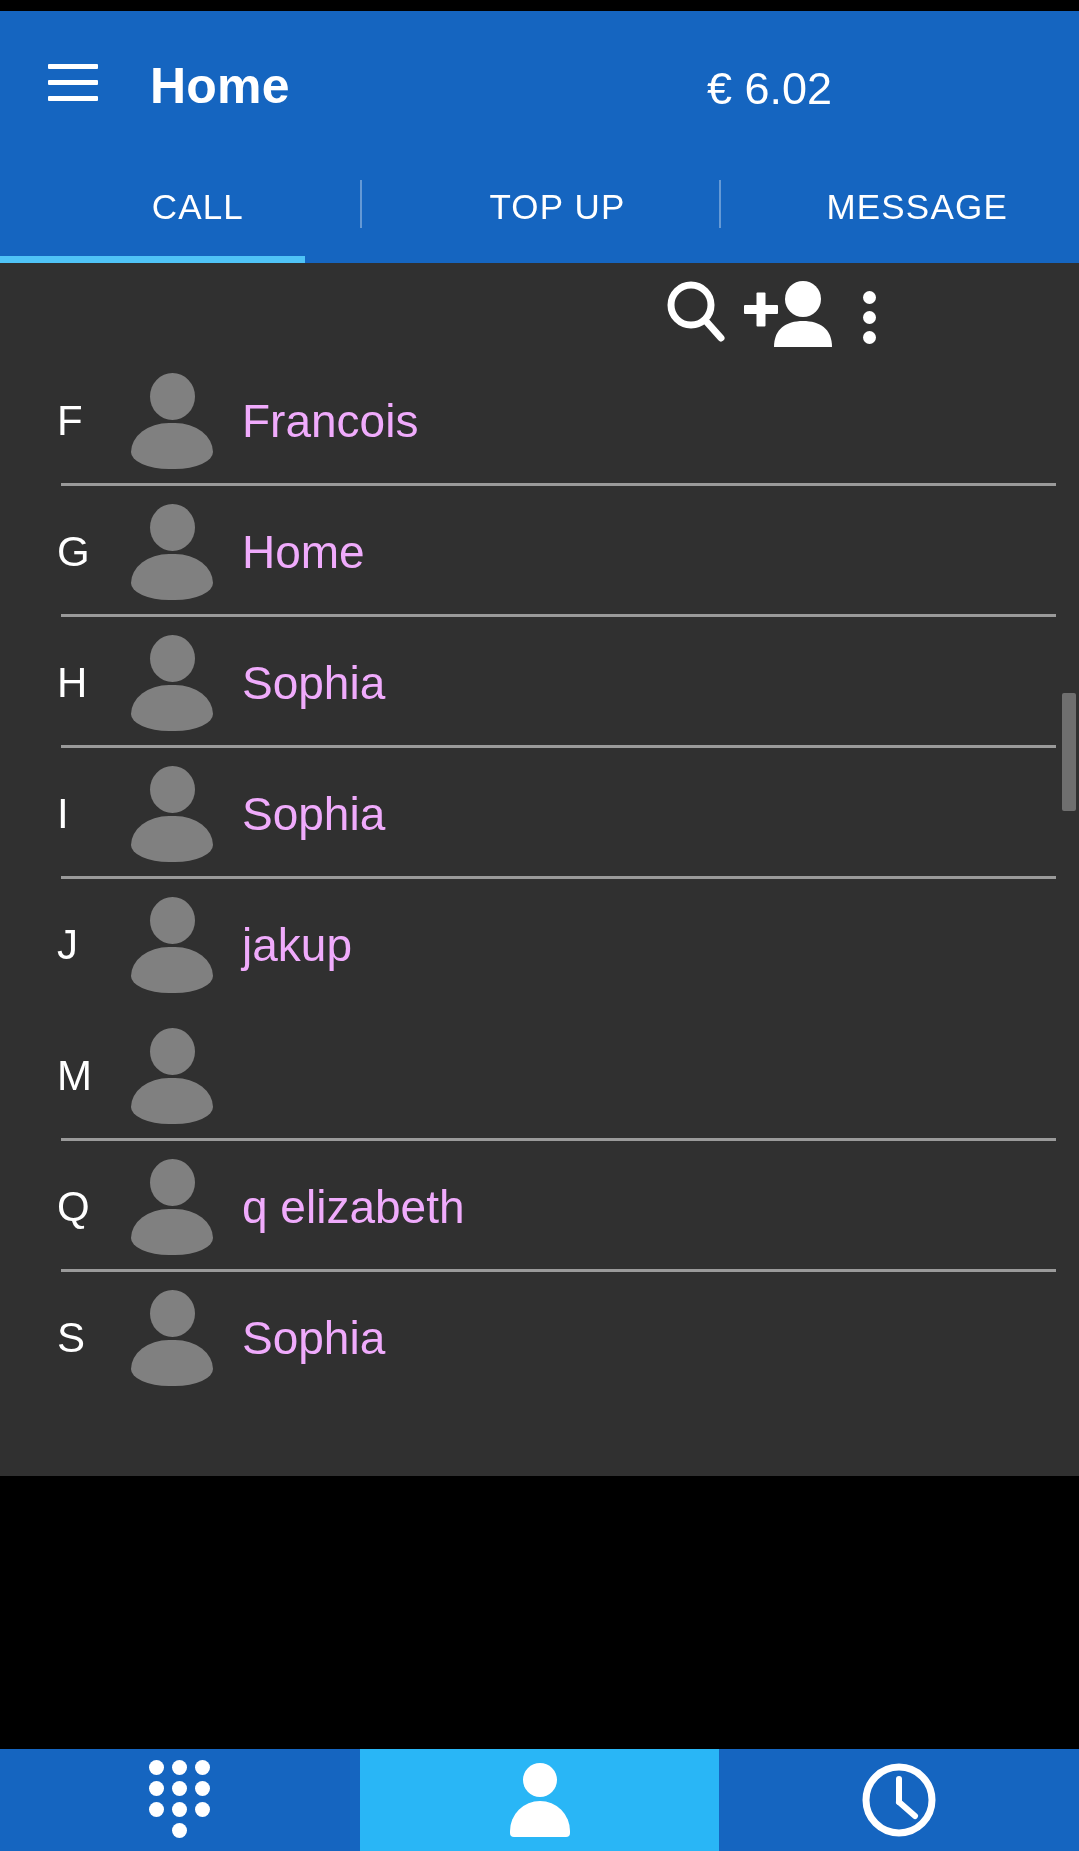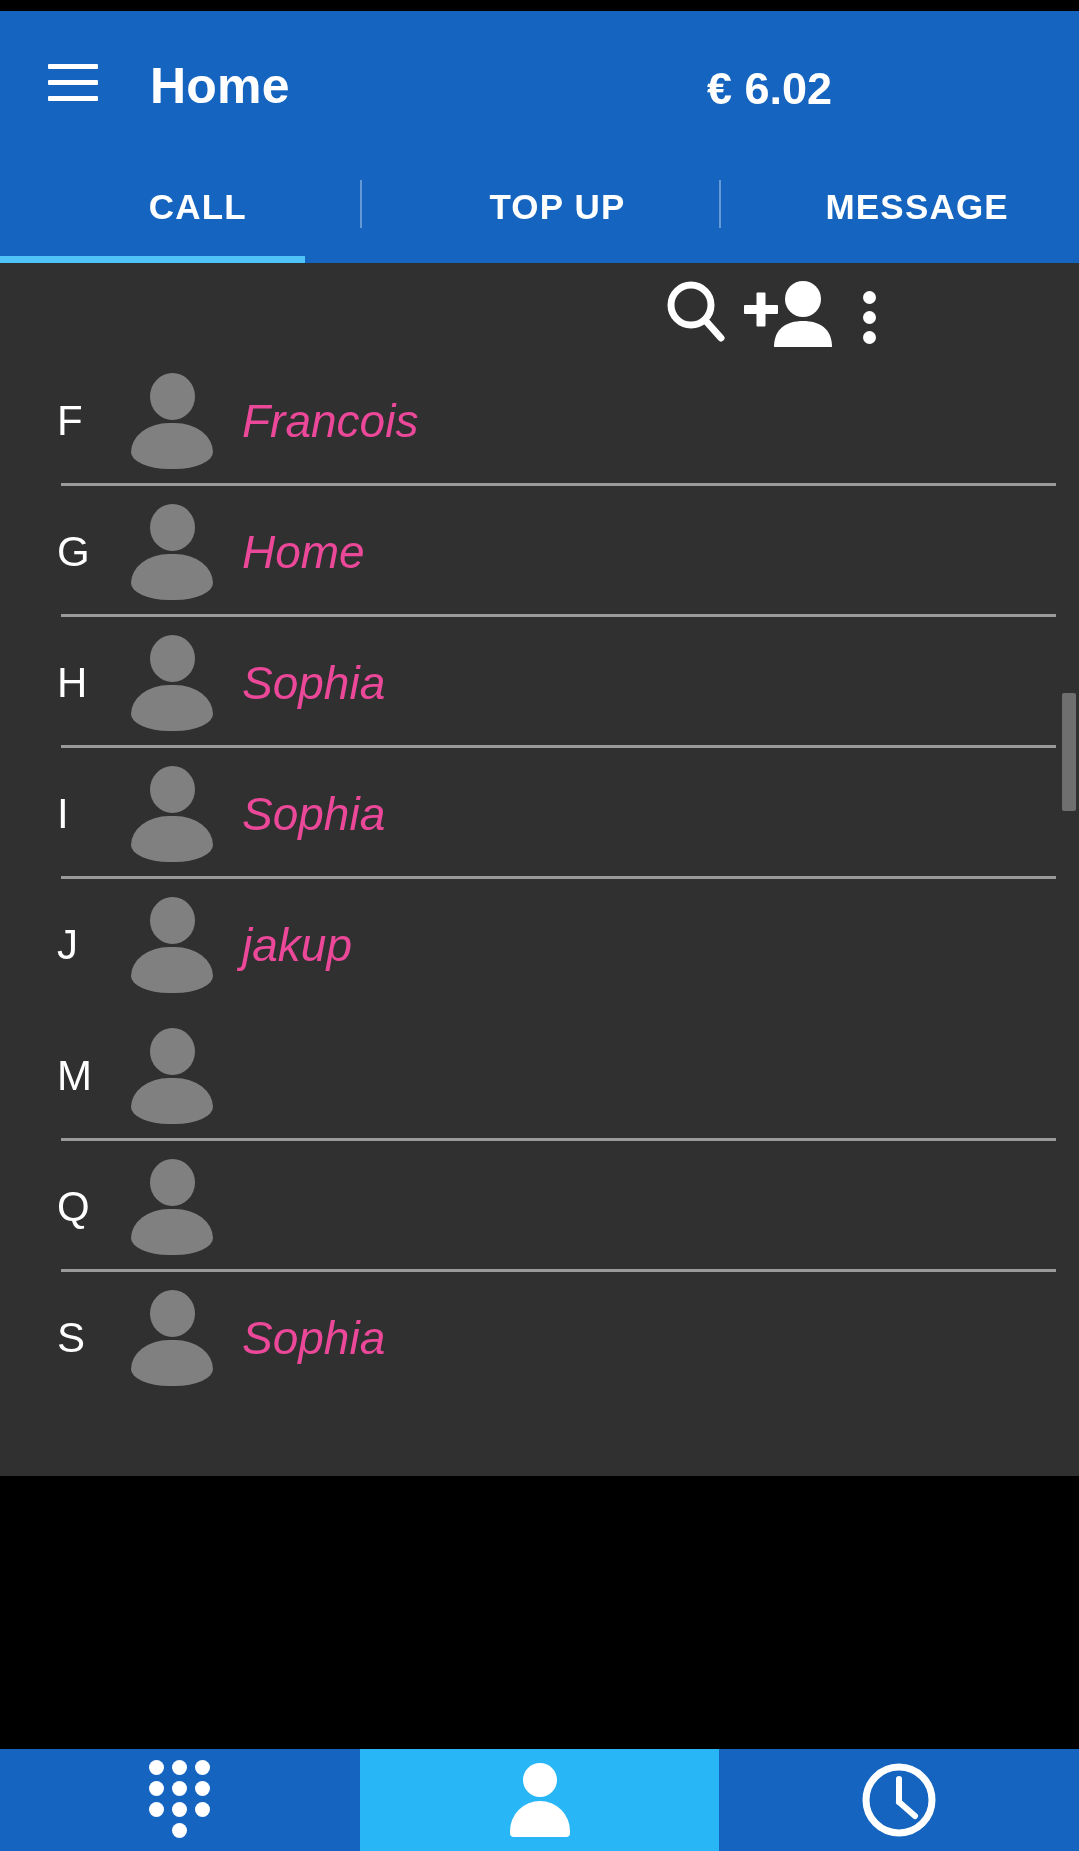--- a/index.html
+++ b/index.html
@@ -44,37 +44,37 @@
   #hamburger i:nth-child(3){ top:32px; }
 
   #page-title {
     position:absolute; left:150px; top:47px;
     font-size:50px; font-weight:bold; color:#fff;
     letter-spacing:0.2px; line-height:56px;
   }
 
   #balance {
     position:absolute; right:28px; top:50px;
-    font-size:45px; color:#fff; font-weight:700;
+    font-size:45px; color:#fff; font-weight:400;
     line-height:56px; white-space:nowrap;
   }
 
   
   #tab-bar {
     position:absolute; top:147px; left:0;
     width:1079px; height:105px;
     display:flex;
   }
   .tab {
     flex:1 1 0; position:relative;
     display:flex; align-items:center; justify-content:center;
     cursor:pointer; height:105px;
   }
   .tab .tab-label {
-    font-size:35px; font-weight:bold; color:#fff;
+    font-size:35px; font-weight:normal; color:#fff;
     letter-spacing:1.2px; line-height:40px;
     padding-bottom:8px;
     margin-left:36px;
   }
   .tab + .tab::before {
     content:""; position:absolute; left:0; top:22px;
     width:2px; height:48px; background:rgba(255,255,255,0.34);
   }
   #tab-indicator {
     position:absolute; left:0; bottom:0;
@@ -140,22 +140,22 @@
   }
   .avatar .body {
     position:absolute; left:0; top:50px;
     width:82px; height:46px;
     background:#808080;
     border-radius:50% 50% 50% 50% / 68% 68% 40% 40%;
   }
   .contact-name {
     position:absolute; left:242px; top:50%;
     transform:translateY(-50%);
-    font-size:46px; color:#ec4899; font-weight:400;
-    line-height:52px; white-space:nowrap;font-style:italic;
+    font-size:46px; color:#f0abfc; font-weight:400;
+    line-height:52px; white-space:nowrap;
   }
 
   
   #scroll-thumb {
     position:absolute; right:3px; top:430px;
     width:14px; height:118px;
     background:#6f6f6f; border-radius:2px;
     cursor:pointer;
   }
 
@@ -322,20 +322,21 @@
       </span>
       <span class="row-divider"></span>
     </div>
 
     <div class="contact-row">
       <span class="section-letter">Q</span>
       <span class="avatar">
         <span class="head"></span>
         <span class="body"></span>
       </span>
+      <span class="contact-name">q elizabeth</span>
       <span class="row-divider"></span>
     </div>
 
     <div class="contact-row no-divider">
       <span class="section-letter">S</span>
       <span class="avatar">
         <span class="head"></span>
         <span class="body"></span>
       </span>
       <span class="contact-name">Sophia</span>

